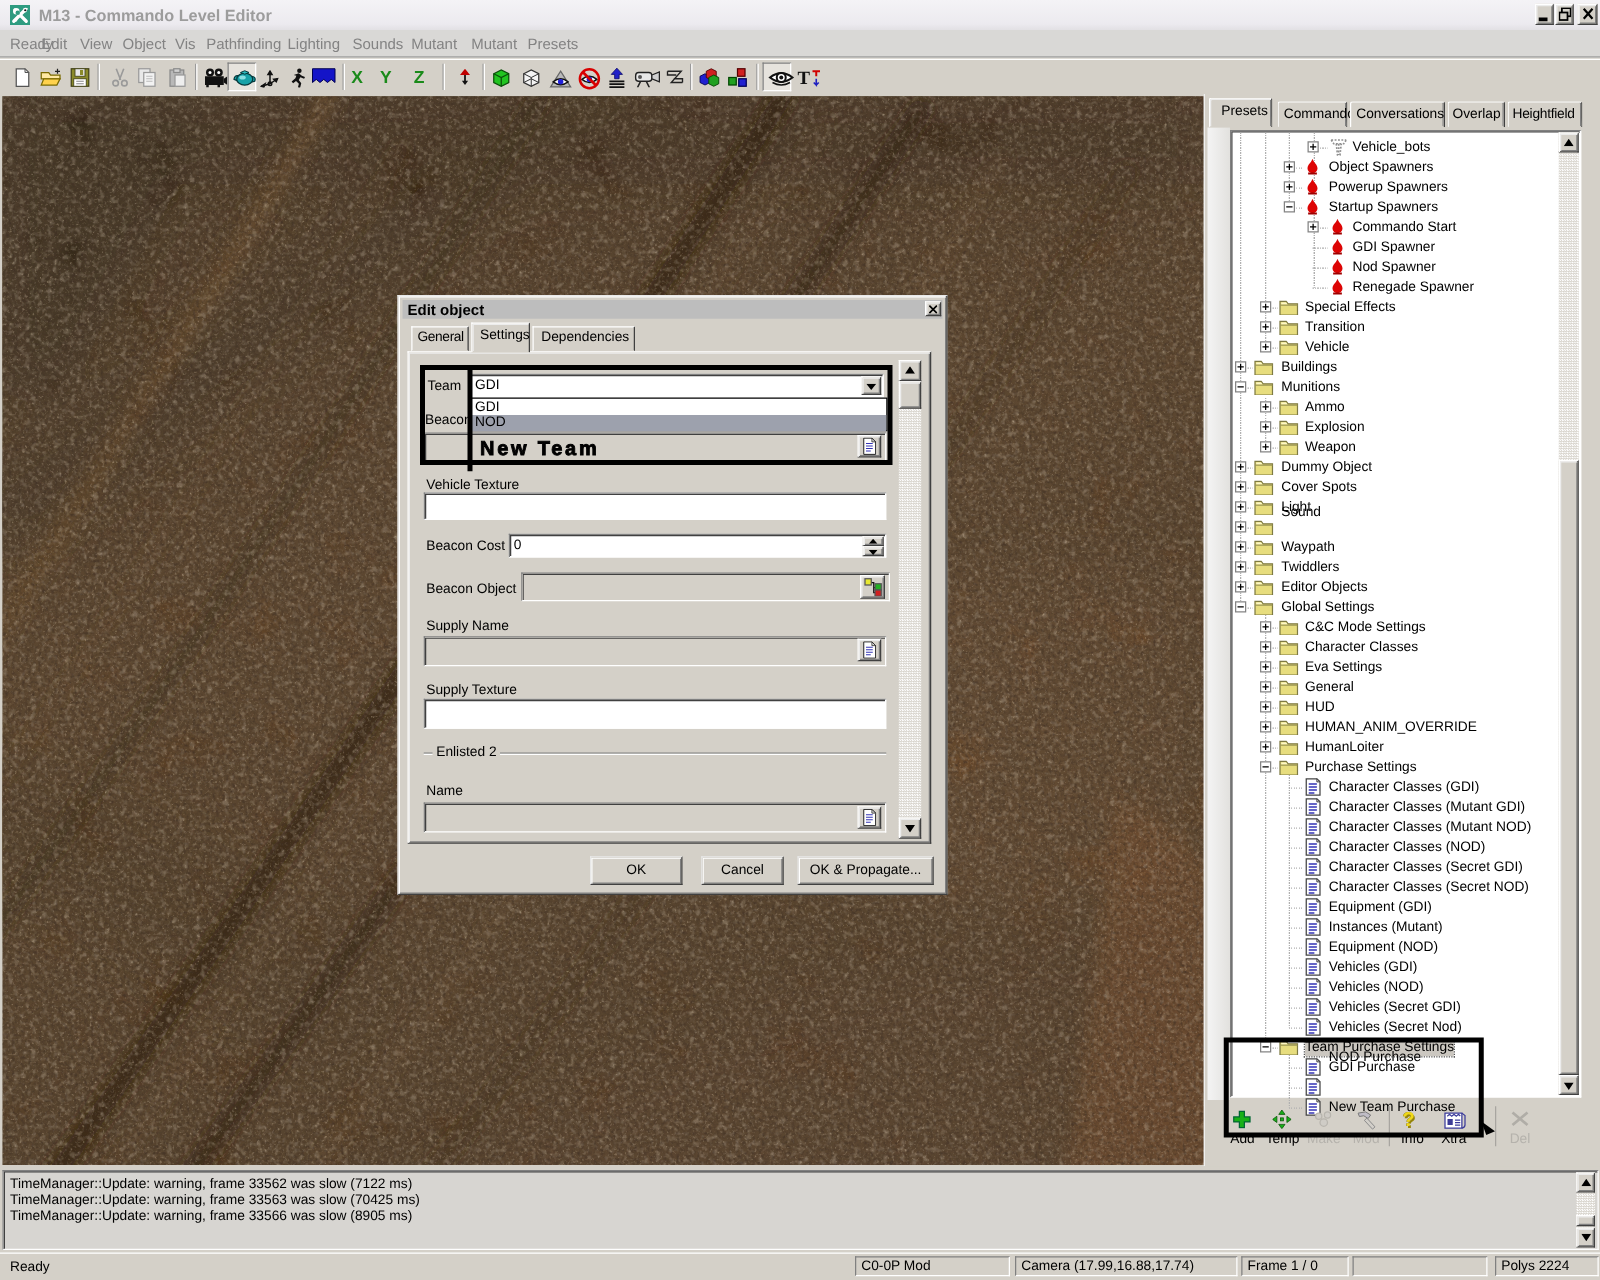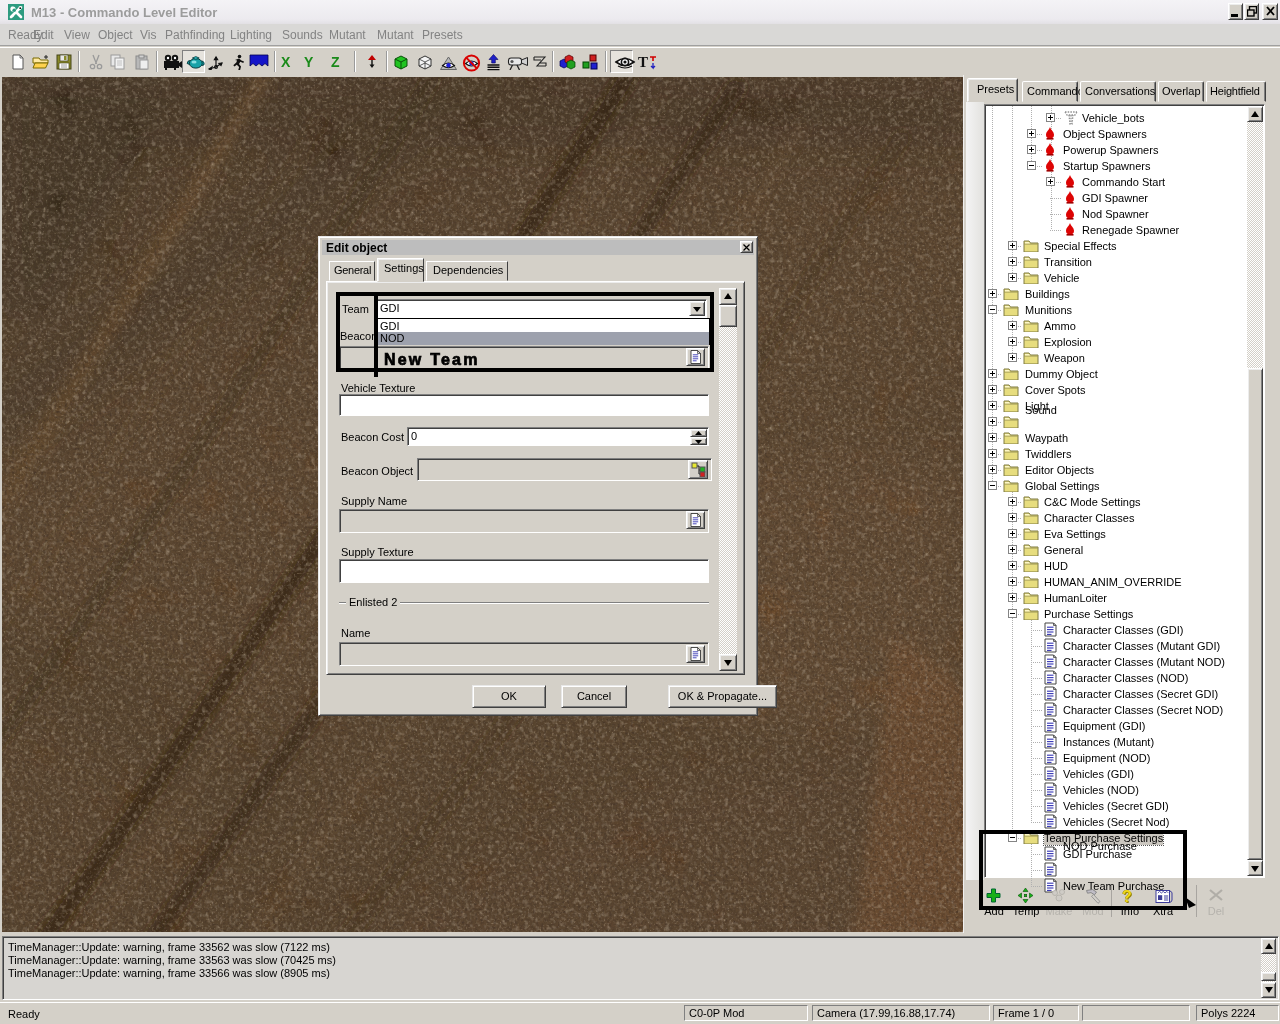--- a/index.html
+++ b/index.html
@@ -1027,13 +1027,13 @@
     <g stroke="#3434b4" stroke-width="0.9">
       <path d="M2.8 4.8 h5.4"></path>
       <path d="M2.8 6.8 h5.4"></path>
       <path d="M2.8 8.8 h5.4"></path>
       <path d="M2.8 10.8 h3.8"></path>
     </g>
   </svg>
 
 <div class="ab btn" style="left:472px;top:685px;width:74px;height:23px;line-height:21px">OK</div>
 <div class="ab btn" style="left:561px;top:685px;width:66px;height:23px;line-height:21px">Cancel</div>
-<div class="ab btn" style="left:668px;top:685px;width:109px;height:23px;line-height:21px">OK &amp; Propagate...</div>
+<div class="ab btn" style="left:638px;top:685px;width:109px;height:23px;line-height:21px">OK &amp; Propagate...</div>
 
 </body></html>

